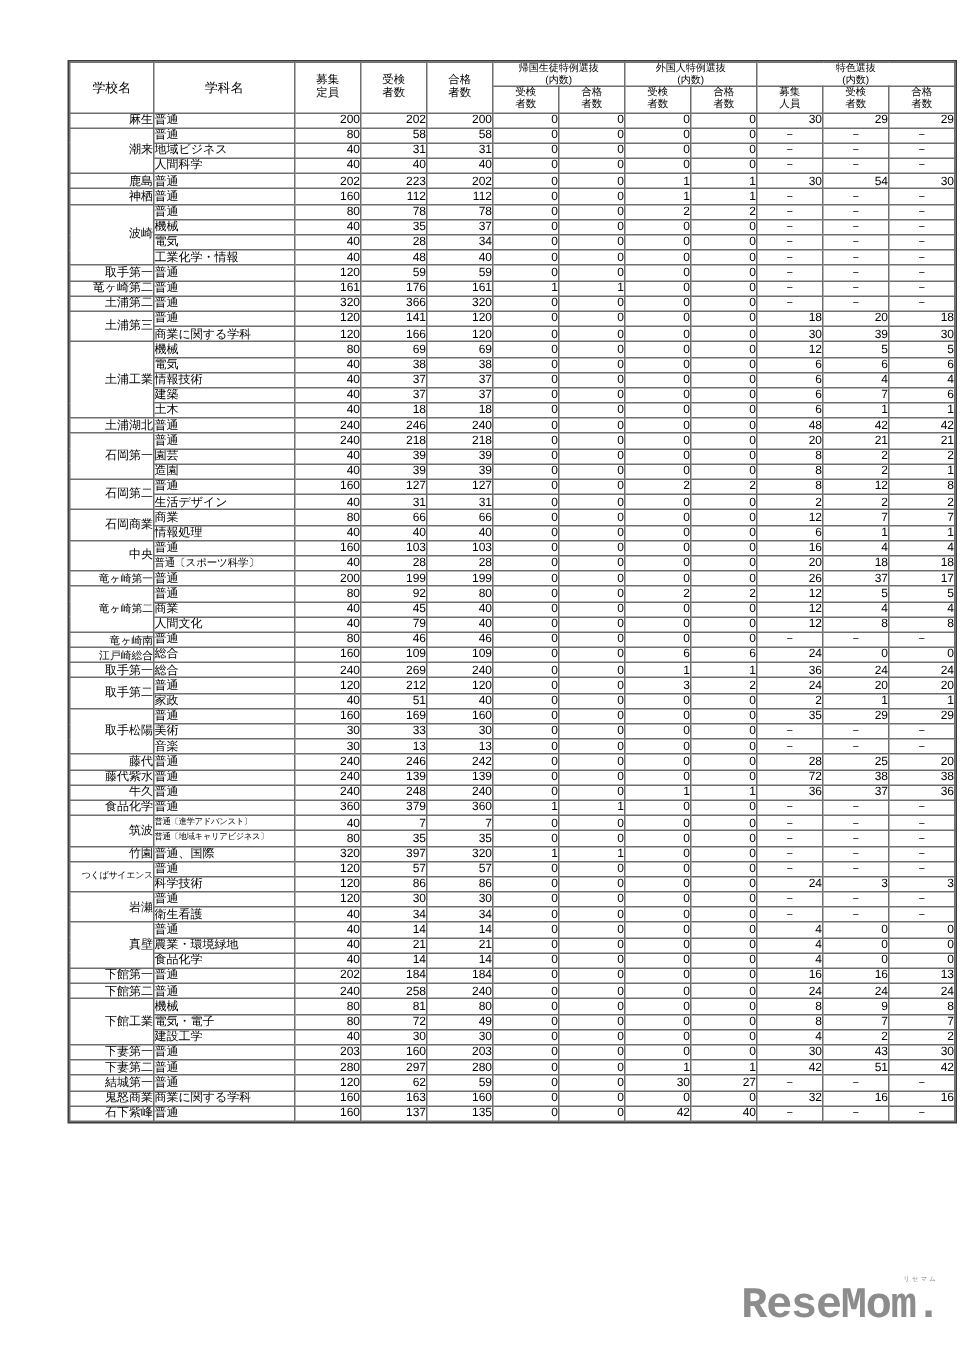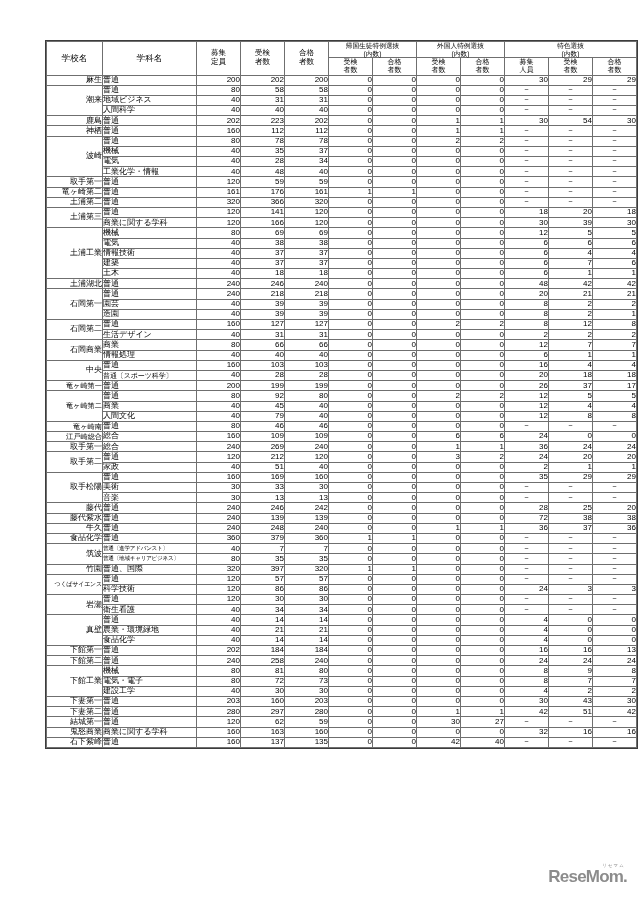--- a/index.html
+++ b/index.html
@@ -130,25 +130,25 @@
   }
   #logo .ruby {
     font-size: 4.4px;
     color: #8a8a8a;
     letter-spacing: 1.2px;
     margin-right: 2px;
     display: block;
     margin-bottom: -1px;
   }
   #logo .wordmark {
-    font-size: 17px;
+    font-size: 29px;
     font-weight: bold;
     color: #8c8c8c;
     letter-spacing: -0.8px;
-    font-family: Liberation Sans, sans-serif;
+    font-family: Liberation Mono, monospace;
   }
   #logo .wordmark .dot { color: #8c8c8c; }
 </style>
 </head>
 <body>
 
 <div id="page">
 
   <div id="table-wrap">
     <table class="stats">
@@ -1025,21 +1025,21 @@
             <td class="num">0</td>
             <td class="num">0</td>
             <td class="num">8</td>
             <td class="num">9</td>
             <td class="num">8</td>
           </tr>
           <tr>
             <td class="dept">電気・電子</td>
             <td class="num">80</td>
             <td class="num">72</td>
-            <td class="num">73</td>
+            <td class="num">49</td>
             <td class="num">0</td>
             <td class="num">0</td>
             <td class="num">0</td>
             <td class="num">0</td>
             <td class="num">8</td>
             <td class="num">7</td>
             <td class="num">7</td>
           </tr>
           <tr>
             <td class="dept">建設工学</td>

